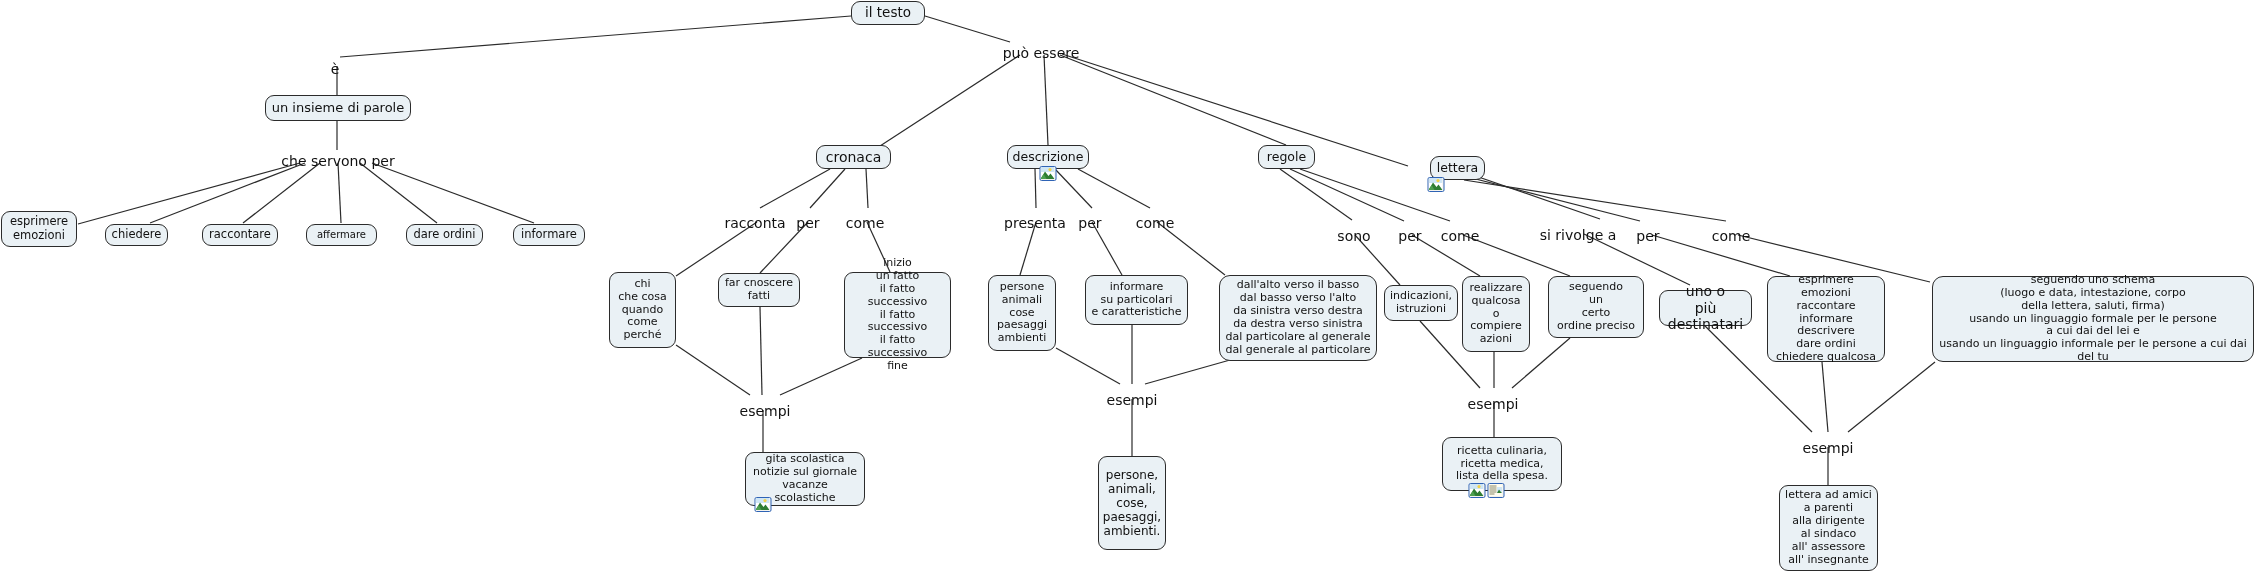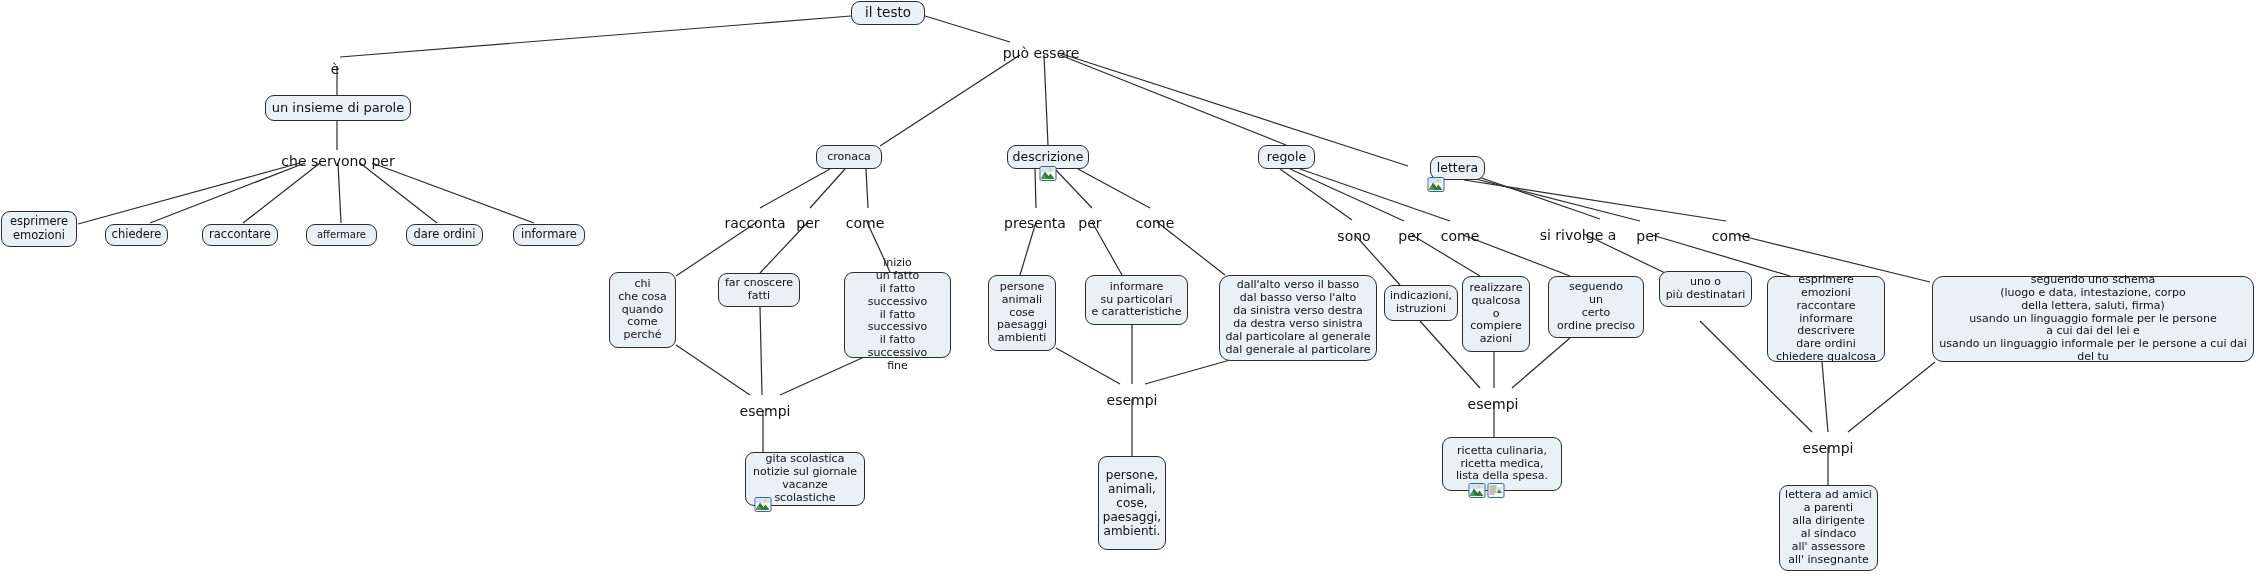--- a/index.html
+++ b/index.html
@@ -123,21 +123,21 @@
   <div id="nodes-layer">
       <div class="node" style="left: 851px; top: 1px; width: 74px; height: 24px; font-size: 13.5px; background: rgb(234, 241, 245); border-color: rgb(43, 43, 43); color: rgb(17, 17, 17);">il testo</div>
       <div class="node" style="left: 265px; top: 95px; width: 146px; height: 26px; font-size: 13px; background: rgb(234, 241, 245); border-color: rgb(43, 43, 43); color: rgb(17, 17, 17);">un insieme di parole</div>
       <div class="node" style="left: 1px; top: 211px; width: 76px; height: 36px; font-size: 11.5px; background: rgb(234, 241, 245); border-color: rgb(43, 43, 43); color: rgb(17, 17, 17);">esprimere
 emozioni</div>
       <div class="node" style="left: 105px; top: 224px; width: 63px; height: 22px; font-size: 11.5px; background: rgb(234, 241, 245); border-color: rgb(43, 43, 43); color: rgb(17, 17, 17);">chiedere</div>
       <div class="node" style="left: 202px; top: 224px; width: 76px; height: 22px; font-size: 11.5px; background: rgb(234, 241, 245); border-color: rgb(43, 43, 43); color: rgb(17, 17, 17);">raccontare</div>
       <div class="node" style="left: 306px; top: 224px; width: 71px; height: 22px; font-size: 10px; background: rgb(234, 241, 245); border-color: rgb(43, 43, 43); color: rgb(17, 17, 17);">affermare</div>
       <div class="node" style="left: 406px; top: 224px; width: 77px; height: 22px; font-size: 11.5px; background: rgb(234, 241, 245); border-color: rgb(43, 43, 43); color: rgb(17, 17, 17);">dare ordini</div>
       <div class="node" style="left: 513px; top: 224px; width: 72px; height: 22px; font-size: 11.5px; background: rgb(234, 241, 245); border-color: rgb(43, 43, 43); color: rgb(17, 17, 17);">informare</div>
-      <div class="node" style="left: 816px; top: 145px; width: 66px; height: 24px; font-size: 11px; background: rgb(234, 241, 245); border-color: rgb(43, 43, 43); color: rgb(17, 17, 17);">cronaca</div>
+      <div class="node" style="left: 816px; top: 145px; width: 75px; height: 24px; font-size: 14px; background: rgb(234, 241, 245); border-color: rgb(43, 43, 43); color: rgb(17, 17, 17);">cronaca</div>
       <div class="node" style="left: 1007px; top: 145px; width: 82px; height: 24px; font-size: 12.5px; background: rgb(234, 241, 245); border-color: rgb(43, 43, 43); color: rgb(17, 17, 17);">descrizione</div>
       <div class="node" style="left: 1258px; top: 145px; width: 57px; height: 24px; font-size: 12.5px; background: rgb(234, 241, 245); border-color: rgb(43, 43, 43); color: rgb(17, 17, 17);">regole</div>
       <div class="node" style="left: 1409px; top: 156px; width: 55px; height: 24px; font-size: 12.5px; background: rgb(234, 241, 245); border-color: rgb(43, 43, 43); color: rgb(17, 17, 17); margin-left: 21px;">lettera</div>
       <div class="node" style="left: 609px; top: 272px; width: 67px; height: 76px; font-size: 11px; background: rgb(234, 241, 245); border-color: rgb(43, 43, 43); color: rgb(17, 17, 17);">chi
 che cosa
 quando
 come
 perché</div>
       <div class="node" style="left: 718px; top: 273px; width: 82px; height: 34px; font-size: 11px; background: rgb(234, 241, 245); border-color: rgb(43, 43, 43); color: rgb(17, 17, 17);">far cnoscere
 fatti</div>
@@ -165,21 +165,21 @@
 istruzioni</div>
       <div class="node" style="left: 1462px; top: 276px; width: 68px; height: 76px; font-size: 11px; background: rgb(234, 241, 245); border-color: rgb(43, 43, 43); color: rgb(17, 17, 17);">realizzare
 qualcosa
 o
 compiere
 azioni</div>
       <div class="node" style="left: 1548px; top: 276px; width: 96px; height: 62px; font-size: 11px; background: rgb(234, 241, 245); border-color: rgb(43, 43, 43); color: rgb(17, 17, 17);">seguendo
 un
 certo
 ordine preciso</div>
-      <div class="node" style="left: 1659px; top: 271px; width: 93px; height: 36px; font-size: 11px; background: rgb(234, 241, 245); border-color: rgb(43, 43, 43); color: rgb(17, 17, 17);">uno o
+      <div class="node" style="left: 1659px; top: 290px; width: 93px; height: 36px; font-size: 14px; background: rgb(234, 241, 245); border-color: rgb(43, 43, 43); color: rgb(17, 17, 17);">uno o
 più destinatari</div>
       <div class="node" style="left: 1767px; top: 276px; width: 118px; height: 86px; font-size: 11px; background: rgb(234, 241, 245); border-color: rgb(43, 43, 43); color: rgb(17, 17, 17);">esprimere emozioni
 raccontare
 informare
 descrivere
 dare ordini
 chiedere qualcosa</div>
       <div class="node big" style="left: 1932px; top: 276px; width: 322px; height: 86px; font-size: 11px; background: rgb(234, 241, 245); border-color: rgb(43, 43, 43); color: rgb(17, 17, 17);">seguendo uno schema
 (luogo e data, intestazione, corpo
 della lettera, saluti, firma)

